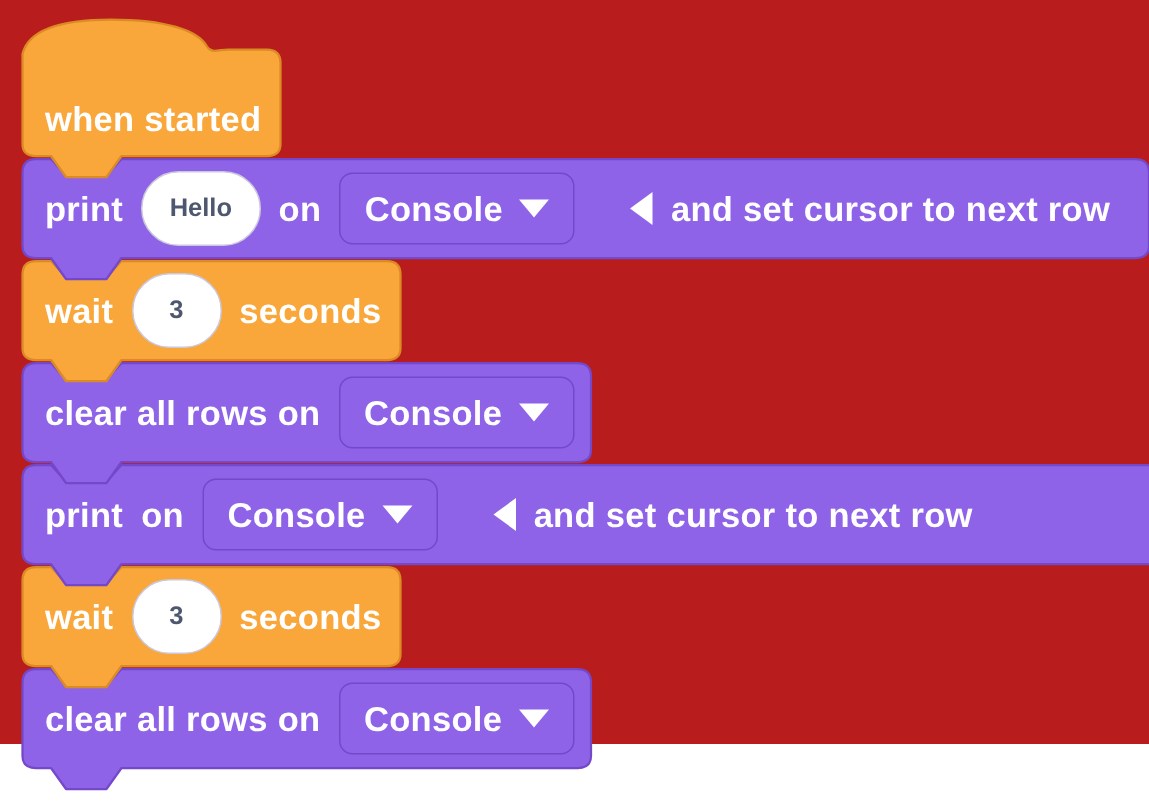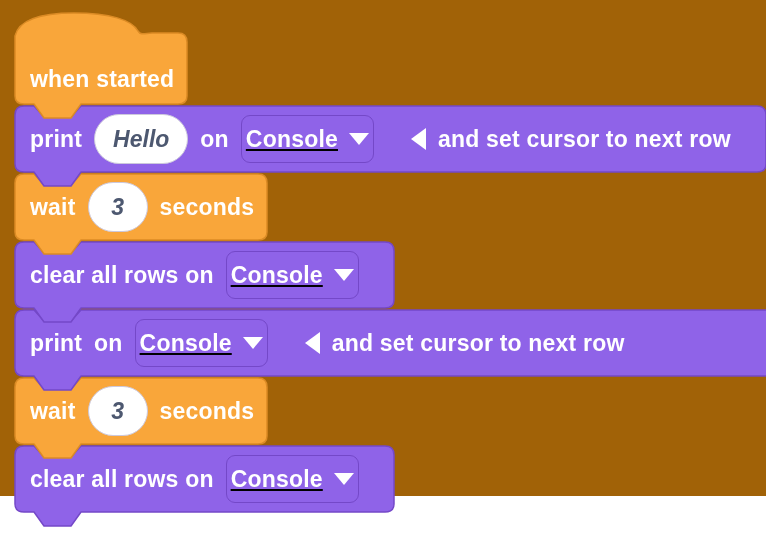--- a/index.html
+++ b/index.html
@@ -1,40 +1,40 @@
 <!DOCTYPE html>
 <html style="--canvas-bg: #FFFFFF; --orange-fill: #F9A63A; --orange-stroke: #DB8B25; --purple-fill: #8F63E8; --purple-stroke: #7448C8; --block-text: #FFFFFF; --input-bg: #FFFFFF; --input-text: #4D5870; --input-stroke: #CCC8DC;"><head>
 <meta charset="utf-8">
 <style>
   html,body{margin:0;padding:0;}
   body{
     width:766px;height:540px;overflow:hidden;background:#ffffff;
     font-family:"Liberation Sans",sans-serif;
   }
-  .canvas{position:relative;width:766px;height:496px;background:#a16207;}
+  .canvas{position:relative;width:766px;height:496px;background:#b91c1c;}
   .block{position:absolute;display:flex;box-sizing:border-box;}
   .block .shape{position:absolute;left:0;top:0;overflow:visible;z-index:0;pointer-events:none;}
   .block--orange .shape path{fill:var(--orange-fill);stroke:var(--orange-stroke);stroke-width:1.5;}
   .block--purple .shape path{fill:var(--purple-fill);stroke:var(--purple-stroke);stroke-width:1.5;}
   .content{
     position:relative;z-index:1;display:flex;align-items:center;gap:12px;
     height:100%;padding:0 14px 0 16px;white-space:nowrap;
   }
   .block--hat .content{padding-top:21px;}
   .lbl{color:var(--block-text);font-size:23px;font-weight:700;letter-spacing:.2px;}
   .oval-input{
     display:inline-flex;align-items:center;justify-content:center;
     height:50px;min-width:60px;padding:0 18px;box-sizing:border-box;
     background:var(--input-bg);border:1.5px solid var(--input-stroke);border-radius:26px;
-    color:var(--input-text);font-size:23px;font-weight:700;font-style:italic;
+    color:var(--input-text);font-size:17px;font-weight:700;
   }
   .dropdown{
-    display:inline-flex;align-items:center;gap:11px;height:48px;padding:0 4px;
+    display:inline-flex;align-items:center;gap:11px;height:48px;padding:0 16px;
     box-sizing:border-box;border:1.5px solid var(--purple-stroke);border-radius:9px;
-    background:transparent;cursor:pointer;text-decoration:underline;
+    background:transparent;cursor:pointer;
   }
   .dd-label{color:var(--block-text);font-size:23px;font-weight:700;letter-spacing:.2px;}
   .caret{
     width:0;height:0;flex:0 0 auto;
     border-left:10px solid transparent;border-right:10px solid transparent;
     border-top:12px solid var(--block-text);
   }
   .collapse{
     width:0;height:0;flex:0 0 auto;margin-left:25px;
     border-top:11px solid transparent;border-bottom:11px solid transparent;

